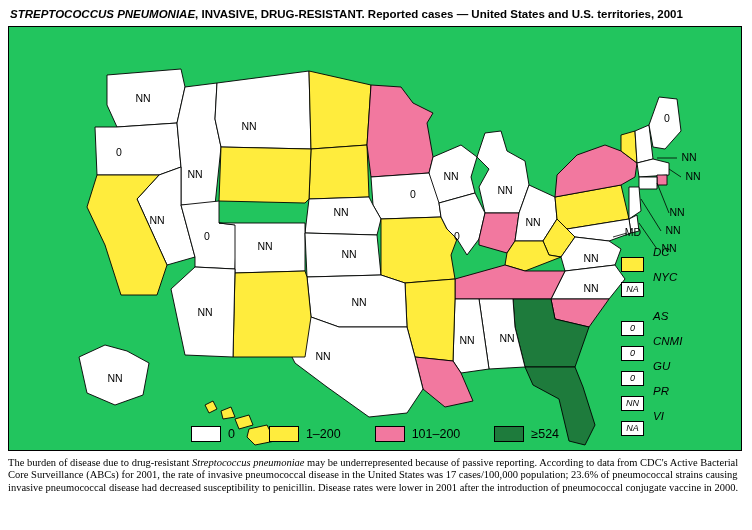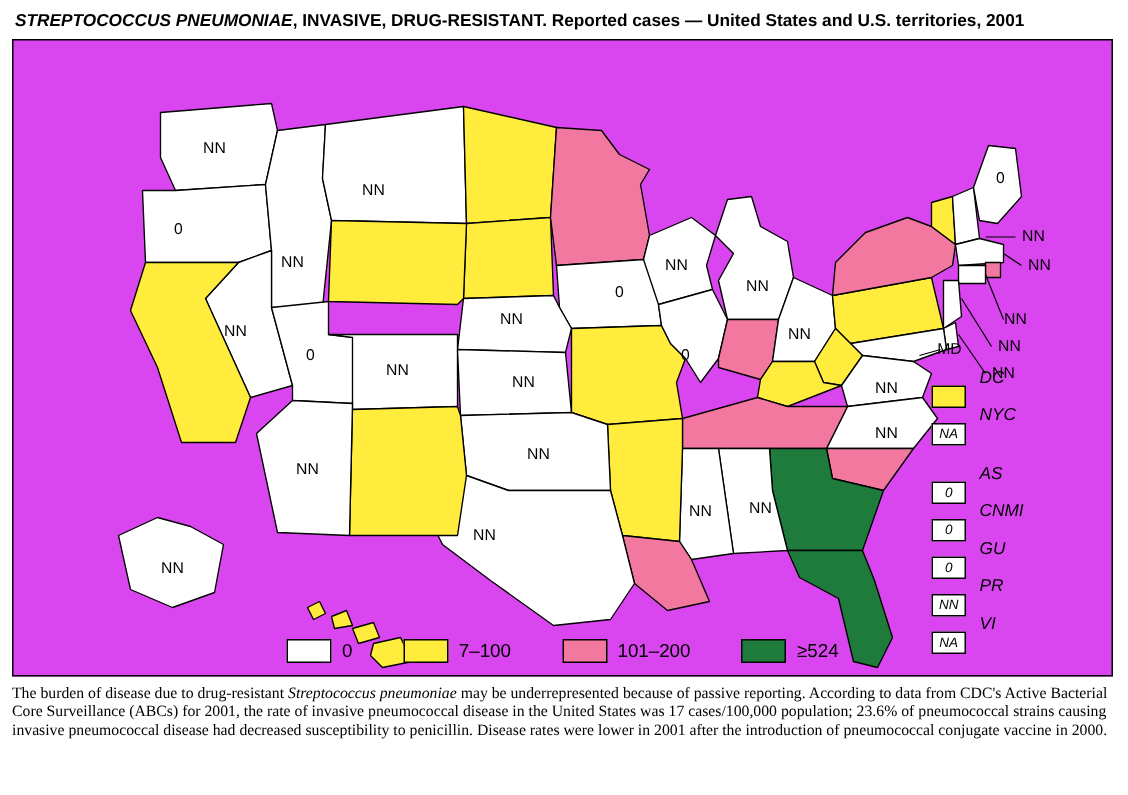--- a/index.html
+++ b/index.html
@@ -26,21 +26,21 @@
   }
   .title .ital{font-style:italic;}
 
   
   .map-frame{
     position:relative;
     width:734px;
     height:425px;
     border:1px solid #000;
     box-sizing:border-box;
-    background:#d946ef;
+    background:#22c55e;
     overflow:hidden;
   }
   .map-svg{position:absolute;left:0;top:0;}
 
   
   .slabel{
     font-family:"Liberation Sans", sans-serif;
     font-size:10.5px;
     fill:#000;
     text-anchor:middle;
@@ -299,21 +299,21 @@
       </div>
     </div>
 
     <div class="legend">
       <div class="leg-item">
         <div class="leg-box" style="background:#ffffff"></div>
         <div class="leg-txt">0</div>
       </div>
       <div class="leg-item">
         <div class="leg-box" style="background:#ffec3d"></div>
-        <div class="leg-txt">7–100</div>
+        <div class="leg-txt">1–200</div>
       </div>
       <div class="leg-item">
         <div class="leg-box" style="background:#f2789f"></div>
         <div class="leg-txt">101–200</div>
       </div>
       <div class="leg-item">
         <div class="leg-box" style="background:#1e7b3c"></div>
         <div class="leg-txt">≥524</div>
       </div>
     </div>

